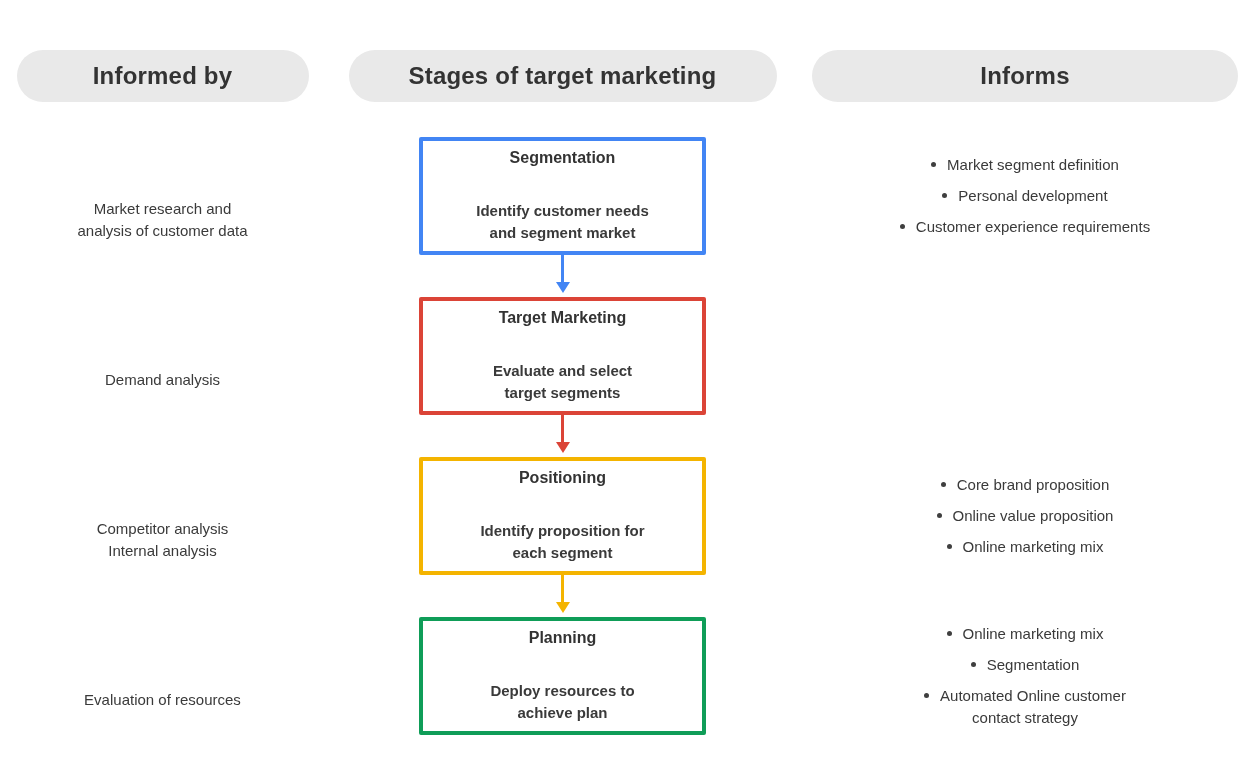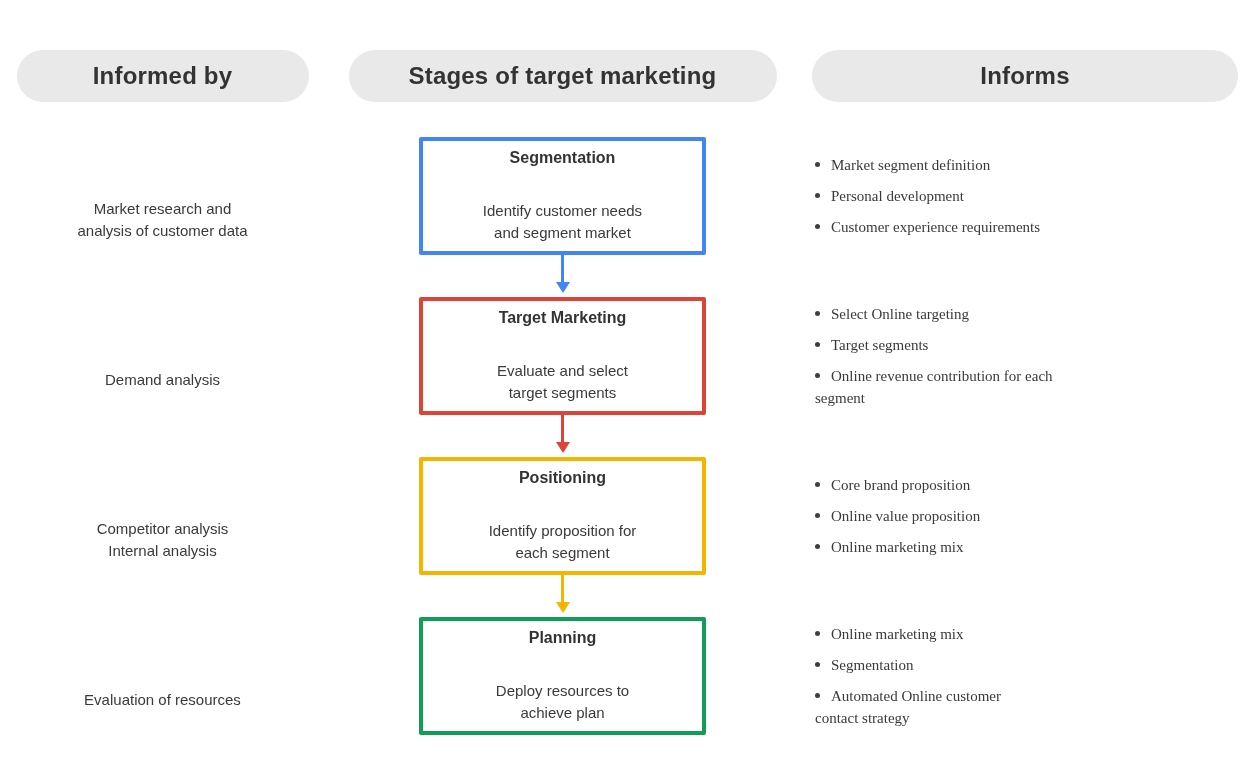--- a/index.html
+++ b/index.html
@@ -70,20 +70,21 @@
     justify-content: center;
     text-align: center;
     gap: 24px;
   }
   .stage-title { font-weight: bold; font-size: 16px; color: #333333; }
   .stage-desc {
     font-size: 15px;
     line-height: 22px;
     margin-top: 9px;
     white-space: pre-line;
+    font-weight: bold;
   }
   .arrow {
     height: 42px;
     display: flex;
     flex-direction: column;
     align-items: center;
   }
   .arrow-stem { width: 3px; height: 27px; }
   .arrow-head {
     width: 0; height: 0;
@@ -91,22 +92,21 @@
     border-right: 7px solid transparent;
     border-top: 11px solid #999;
   }
 
   
   .informs-list {
     list-style: none;
     margin: 8px;
     padding: 0;
     width: 420px;
-    text-align: left;
-    font-family: Liberation Serif, serif;
+    text-align: center;
   }
   .informs-list li { font-size: 15px; line-height: 22px; margin-bottom: 9px; }
   .informs-list li:last-child { margin-bottom: 0; }
   .informs-item-text { white-space: pre-line; }
   .dot {
     display: inline-block;
     width: 5px; height: 5px;
     border-radius: 50%;
     background: #3f3f3f;
     margin-right: 11px;
@@ -164,28 +164,20 @@
       <div class="stage-box" style="border-color: rgb(219, 68, 55);">
         <div class="stage-title">Target Marketing</div>
         <div class="stage-desc">Evaluate and select
 target segments</div>
       </div>
       <div class="arrow">
         <div class="arrow-stem" style="background: rgb(219, 68, 55);"></div>
         <div class="arrow-head" style="border-top-color: rgb(219, 68, 55);"></div>
       </div>
     </div>
-    <div class="cell-right">
-      <ul class="informs-list">
-            <li><span class="dot"></span><span class="informs-item-text">Select Online targeting</span></li>
-            <li><span class="dot"></span><span class="informs-item-text">Target segments</span></li>
-            <li><span class="dot"></span><span class="informs-item-text">Online revenue contribution for each
-segment</span></li>
-          </ul>
-    </div>
   </div>
 
   <div class="stage-row">
     <div class="cell-left">
       <div class="info-text">Competitor analysis
 Internal analysis</div>
     </div>
     <div class="cell-mid">
       <div class="stage-box" style="border-color: rgb(244, 180, 0);">
         <div class="stage-title">Positioning</div>

